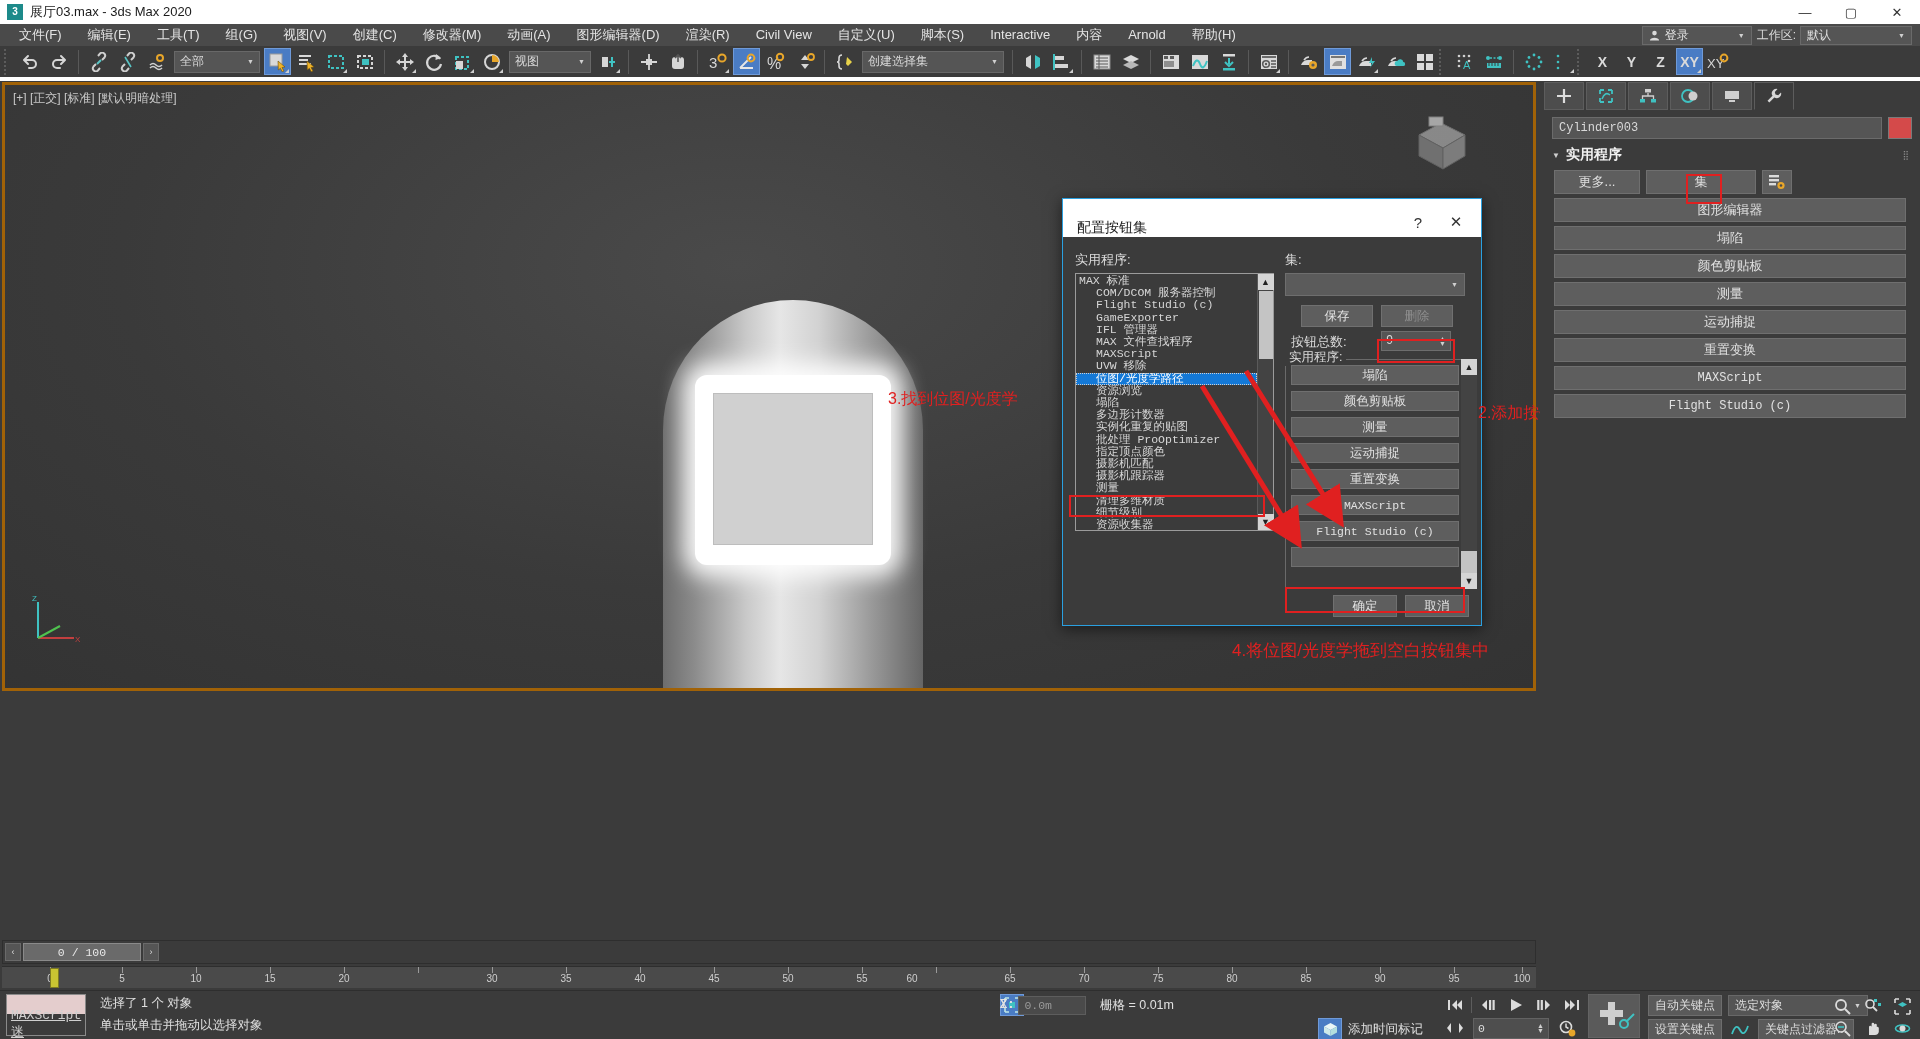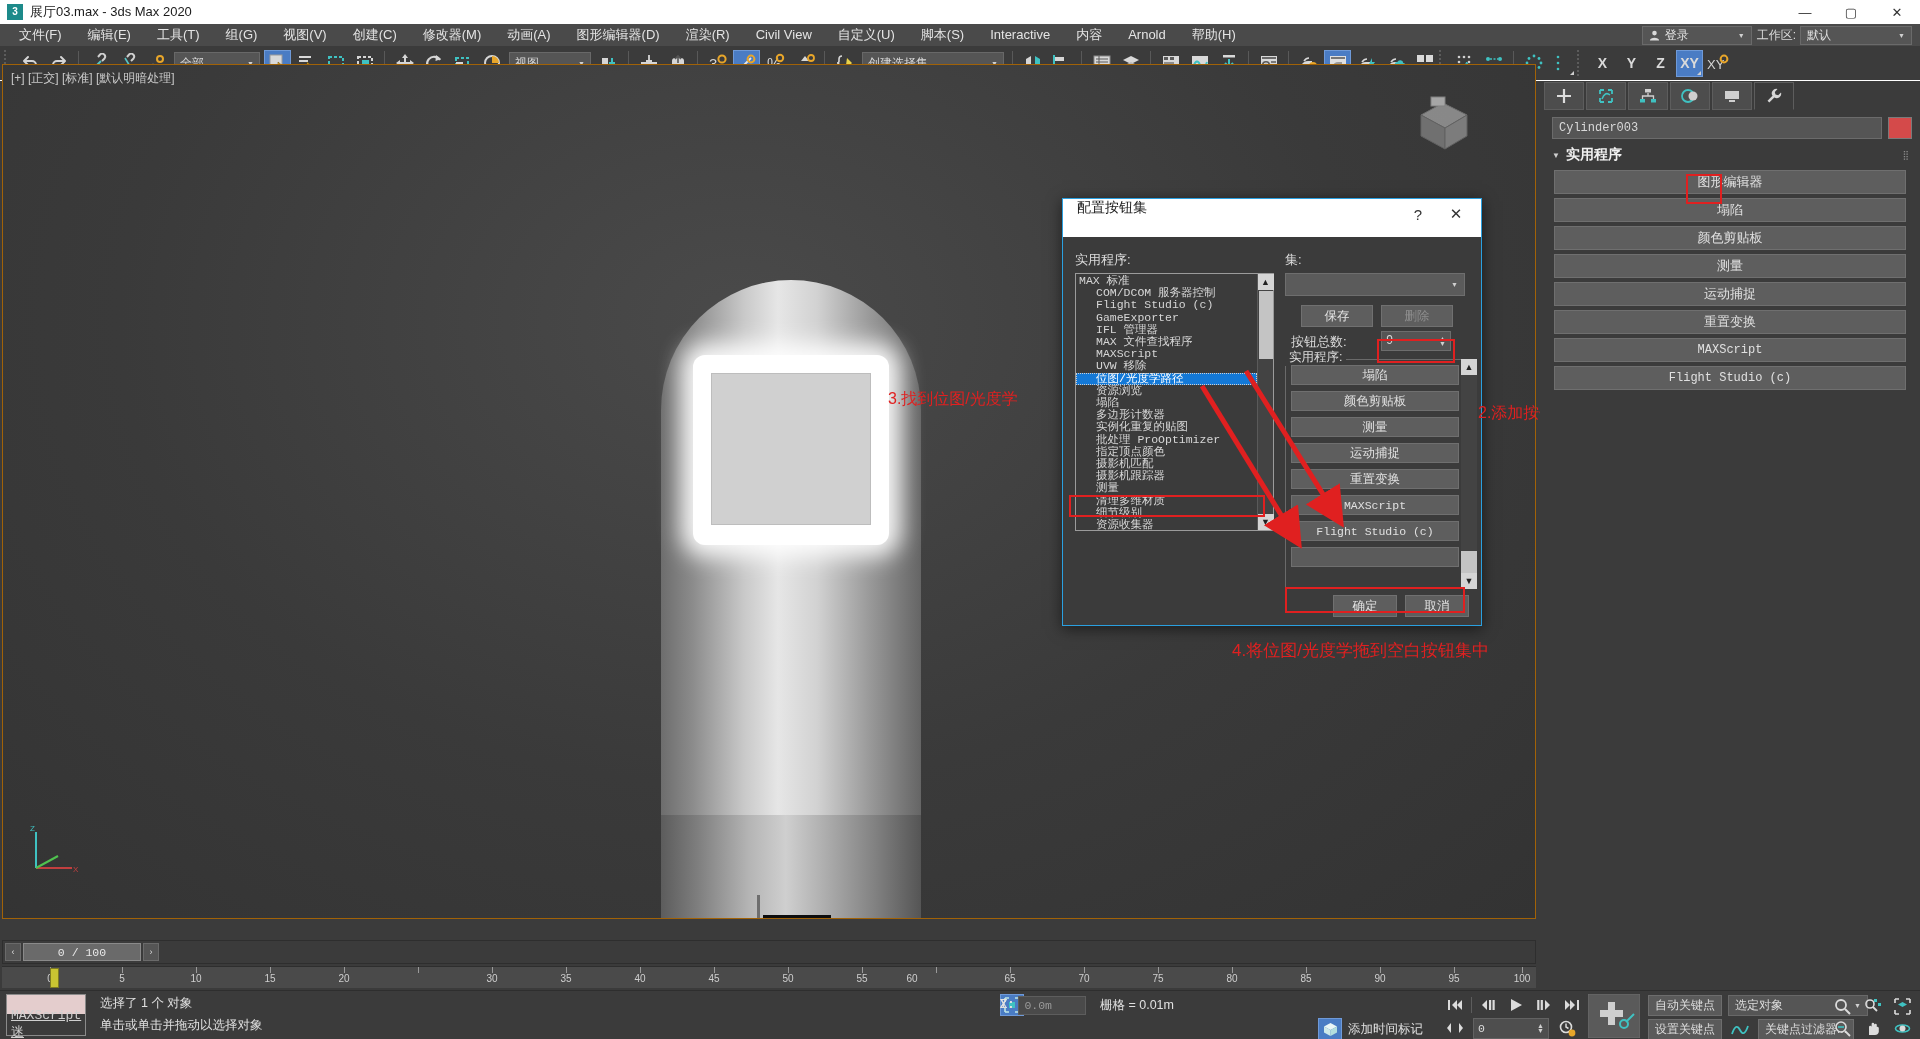--- a/index.html
+++ b/index.html
@@ -48,21 +48,21 @@
     display:flex; align-items:center; height:19px; width:112px;
     background:#555; border:1px solid #6a6a6a; padding:8px 6px; margin-right:8px;
   }
   .ws-box span.txt { font-size:12px; color:#e0e0e0; flex:1; }
   .caret { font-size:7px; color:#d0d0d0; }
 
   
   .toolbar {
     position:absolute; left:0; top:46px; width:1920px; height:35px;
     background:#3b3b3b; display:flex; align-items:center; padding-left:4px;
-    border-bottom:1px solid #ffffff;
+    border-bottom:4px solid #ffffff;
   }
   .grip { width:7px; height:26px; background:
       repeating-linear-gradient(to bottom,#6a6a6a 0 2px,transparent 2px 4px);
       background-size:2px 4px; background-repeat:repeat-y; margin-right:4px; opacity:.7;}
   .tbtn {
     width:27px; height:27px; display:flex; align-items:center; justify-content:center;
     margin:0 1px; border:1px solid transparent; position:relative; flex:none;
   }
   .tbtn.active { background:#4a7cc4; border-color:#6f9ad8; }
   .tbtn svg { display:block; }
@@ -71,22 +71,22 @@
     height:22px; background:#555; border:1px solid #686868; display:flex; align-items:center;
     padding:0 5px; margin:0 3px; flex:none;
   }
   .tcombo span.txt { font-size:12px; color:#d8d8d8; flex:1; white-space:nowrap; }
   .tlabel { font-size:14px; color:#dadada; font-weight:bold; }
   .corner { position:absolute; right:1px; bottom:1px; width:0;height:0;
     border-left:4px solid transparent; border-bottom:4px solid #cfcfcf;}
 
   
   .viewport {
-    position:absolute; left:2px; top:64px; width:1534px; height:855px;
-    background:#3c3c3c; border:1px solid #a16207; overflow:hidden;
+    position:absolute; left:2px; top:82px; width:1534px; height:609px;
+    background:#3c3c3c; border:3px solid #a16207; overflow:hidden;
   }
   .vp-label { position:absolute; left:8px; top:5px; font-size:12px; color:#c9c9c9; }
   .vp-bg {
     position:absolute; inset:0;
     background:
       radial-gradient(ellipse at 48% 30%, #4a4a4a 0%, #3a3a3a 55%, #333 100%);
   }
   
   .pillar {
     position:absolute; left:650px; top:130px; width:276px; height:800px;
@@ -123,21 +123,21 @@
   .vp-axis { position:absolute; left:25px; bottom:42px; width:54px; height:54px; }
   .viewcube { position:absolute; right:50px; top:26px; width:84px; height:72px; opacity:.9;}
 
   
   .dialog {
     position:absolute; left:1062px; top:198px; width:420px; height:428px;
     background:#3b3b3b; border:1px solid #2aa0e0;
     box-shadow:0 3px 14px rgba(0,0,0,.55);
   }
   .dlg-title {
-    height:38px; background:#ffffff; display:flex; align-items:flex-start; padding:0 6px 0 14px;
+    height:38px; background:#ffffff; display:flex; align-items:flex-end; padding:0 6px 0 14px;
   }
   .dlg-title .t { font-size:14px; color:#1a1a1a; flex:1; }
   .dlg-tbtn { width:38px; height:30px; display:flex; align-items:center; justify-content:center;
     font-size:15px; color:#333; }
   .dlg-body { position:relative; padding:10px 12px; height:390px; }
   .lbl { font-size:13px; color:#dcdcdc; }
 
   .listbox {
     position:absolute; left:12px; top:36px; width:199px; height:258px;
     background:#3b3b3b; border:1px solid #9b9b9b; display:flex;
@@ -868,20 +868,33 @@
       <div class="cp-name">Cylinder003</div>
       <div class="cp-color"></div>
     </div>
 
     <div class="roll-head">
       <span class="roll-arrow">▼</span>
       <span class="roll-title">实用程序</span>
       <span class="roll-dots">⣿</span>
     </div>
 
+    <div class="cp-row" style="align-items:center">
+      <div class="cbtn" style="width:86px">更多...</div>
+      <div class="cbtn" style="width:110px">集</div>
+      <div class="cbtn" style="width:30px;position:relative">
+        <svg width="18" height="16" viewBox="0 0 18 16">
+          <rect x="1" y="1" width="10" height="2.4" fill="#dcdcdc"></rect>
+          <rect x="1" y="5" width="10" height="2.4" fill="#dcdcdc"></rect>
+          <rect x="1" y="9" width="7" height="2.4" fill="#dcdcdc"></rect>
+          <circle cx="13" cy="11.5" r="3.6" fill="#e8a62a"></circle>
+          <circle cx="13" cy="11.5" r="1.3" fill="#4a4a4a"></circle>
+        </svg>
+      </div>
+    </div>
 
     <div class="cp-row">
       <div class="cbtn wide">图形编辑器</div>
     </div>
     <div class="cp-row">
       <div class="cbtn wide">塌陷</div>
     </div>
     <div class="cp-row">
       <div class="cbtn wide">颜色剪贴板</div>
     </div>

